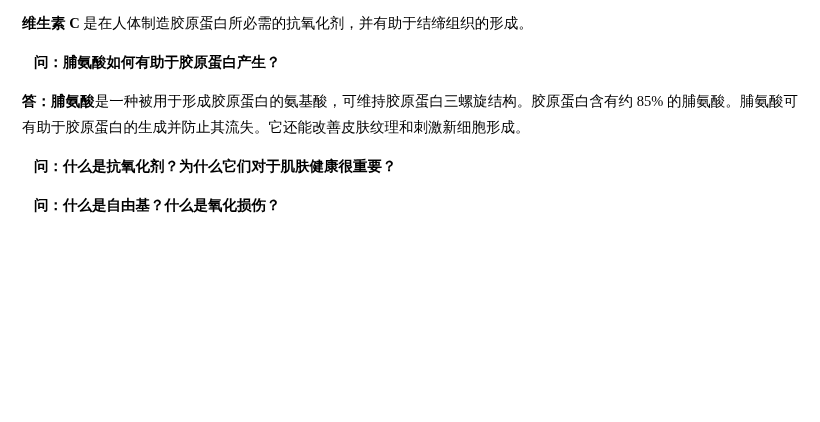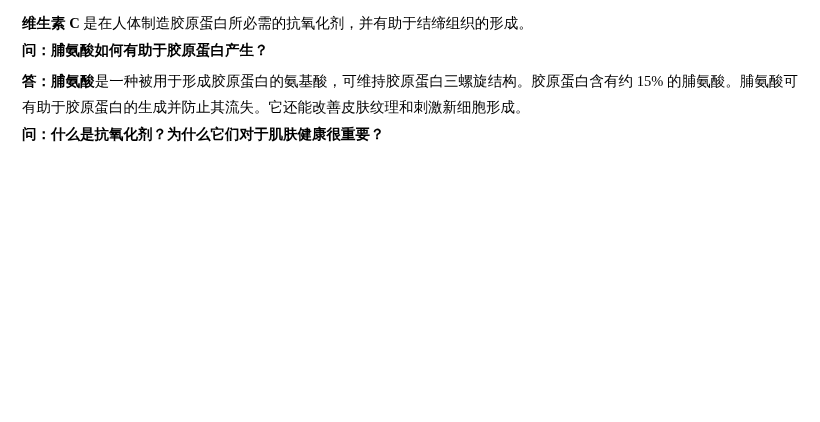--- a/index.html
+++ b/index.html
@@ -29,34 +29,35 @@
   .gap-lg { margin-top: 17px; }
   .gap-md { margin-top: 12px; }
   .gap-sm { margin-top: 4px; }
   .bold {
     font-weight: bold;
   }
   .q {
     font-weight: bold;
     font-size: 14.5px;
     line-height: 1.85;
-    margin: 0;
+    margin: 12px;
   }
   span { white-space: pre-wrap; }
 </style>
 </head>
 <body>
 
 <div class="page">
 
   <p class="para">
     <span class="bold">维生素 C</span><span> 是在人体制造胶原蛋白所必需的抗氧化剂，并有助于结缔组织的形成。</span>
   </p>
 
   <p class="q gap-lg">问：脯氨酸如何有助于胶原蛋白产生？</p>
   <p class="para gap-sm">
-    <span class="bold">答：</span><span class="bold">脯氨酸</span><span>是一种被用于形成胶原蛋白的氨基酸，可维持胶原蛋白三螺旋结构。胶原蛋白含有约 15% 的脯氨酸。脯氨酸可有助于胶原蛋白的生成并防止其流失。它还能改善皮肤纹理和刺激新细胞形成。</span>
+    <span class="bold">答：</span><span class="bold">脯氨酸</span><span>是一种被用于形成胶原蛋白的氨基酸，可维持胶原蛋白三螺旋结构。胶原蛋白含有约 85% 的脯氨酸。脯氨酸可有助于胶原蛋白的生成并防止其流失。它还能改善皮肤纹理和刺激新细胞形成。</span>
   </p>
 
   <p class="q gap-md">问：什么是抗氧化剂？为什么它们对于肌肤健康很重要？</p>
 
+  <p class="q gap-md">问：什么是自由基？什么是氧化损伤？</p>
 
 </div>
 
 </body></html>

